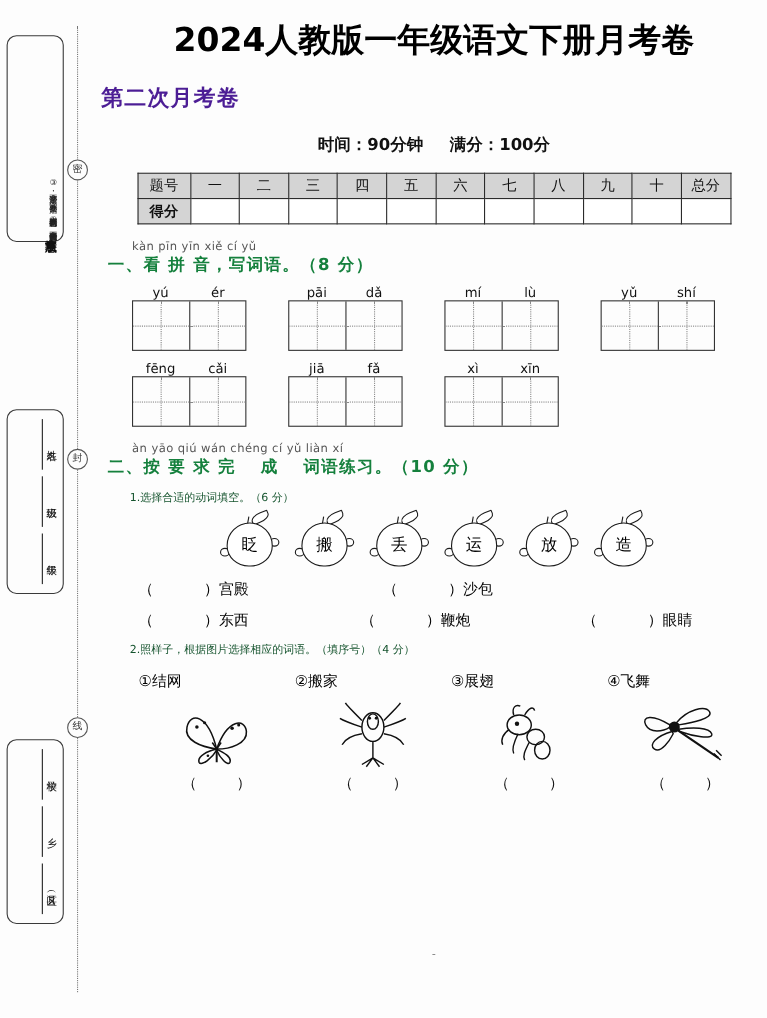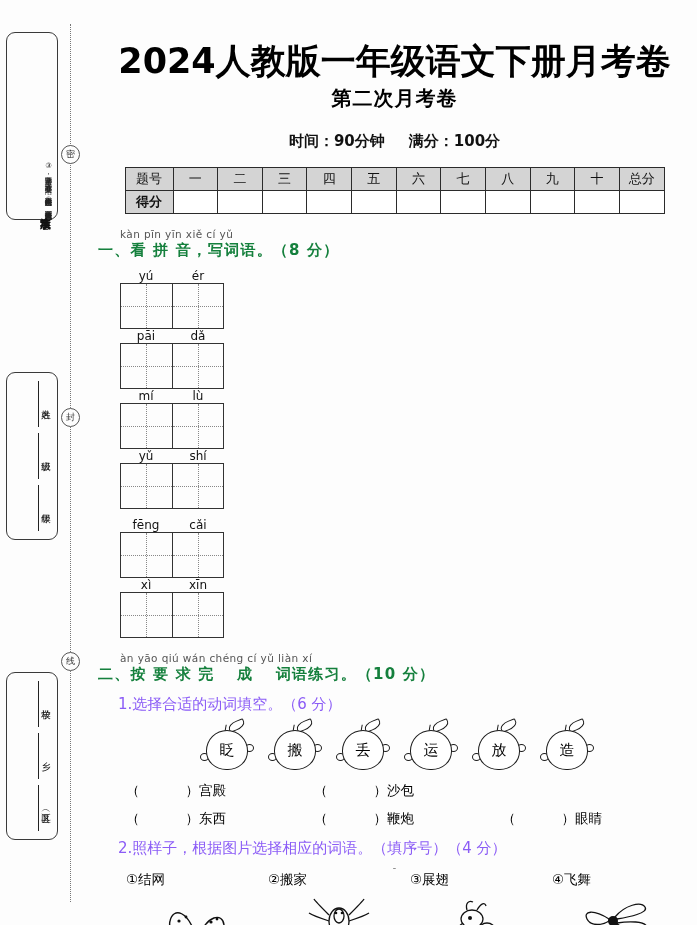--- a/index.html
+++ b/index.html
@@ -109,34 +109,34 @@
   }
 
   
   .main {
     position: absolute; left: 92px; top: 0;
     width: 605px; height: 925px;
   }
 
   .title {
     text-align: center;
-    font-size: 35px;
+    font-size: 30px;
     font-weight: bold;
     letter-spacing: 0px;
-    margin-top: 38px;
+    margin-top: 16px;
     font-family: "DejaVu Sans", sans-serif;
     color: #000;
   }
   .subtitle {
-    text-align: center;
     font-size: 20px;
     font-weight: bold;
+    margin-top: 18px;
     letter-spacing: 1px;
     font-family: "DejaVu Sans", sans-serif;
-    color: #000000;
+    color: #4c1d95;
   }
   .meta-line {
     display: flex; justify-content: center;
     gap: 24px;
     margin-top: 20px;
     font-size: 15px;
     font-weight: bold;
     font-family: "DejaVu Sans", sans-serif;
   }
 
@@ -170,33 +170,32 @@
     margin-bottom: 1px;
   }
   .sec-title {
     font-size: 15px;
     font-weight: bold;
     font-family: "DejaVu Sans", sans-serif;
     letter-spacing: 1.2px;
     color: #15803d;
   }
   .sub-title {
-    font-size: 15px;
+    font-size: 10px;
     font-family: "DejaVu Sans", sans-serif;
     margin-left: 26px;
     margin-top: 11px;
-    color: #8b5cf6;
+    color: #14532d;
   }
 
   
   .grid-row {
     display: flex;
     margin-top: 9px;
     padding-left: 20px;
-    flex-direction: column;
   }
   .grid-cell-wrap { width: 142px; }
   .grid-py {
     display: flex;
     width: 104px;
     margin-left: 8px;
   }
   .grid-py span {
     flex: 1; text-align: center;
     font-size: 12px;
@@ -275,20 +274,21 @@
     background: #fff;
   }
   .apple .nub-l { left: 0px; top: 33px; }
   .apple .nub-r { right: 0px; top: 24px; }
 
   
   .brk-row {
     display: flex;
     margin-top: 10px;
     padding-left: 34px;
+    gap: 34px;
   }
   .brk-item {
     width: 188px;
     font-size: 13.5px;
     font-family: "DejaVu Sans", sans-serif;
     color: #000;
   }
   .brk-item .par { letter-spacing: 0px; }
   .brk-item .gap { display: inline-block; width: 46px; }
 
@@ -470,20 +470,30 @@
             <div class="sq"></div>
           </div>
       </div>
     </div>
 
     <div class="grid-row">
       <div class="grid-cell-wrap">
         <div class="grid-py">
           <span>fēng</span>
           <span>cǎi</span>
+        </div>
+        <div class="tianzi">
+            <div class="sq"></div>
+            <div class="sq"></div>
+          </div>
+      </div>
+      <div class="grid-cell-wrap">
+        <div class="grid-py">
+          <span>jiā</span>
+          <span>fǎ</span>
         </div>
         <div class="tianzi">
             <div class="sq"></div>
             <div class="sq"></div>
           </div>
       </div>
       <div class="grid-cell-wrap">
         <div class="grid-py">
           <span>xì</span>
           <span>xīn</span>

